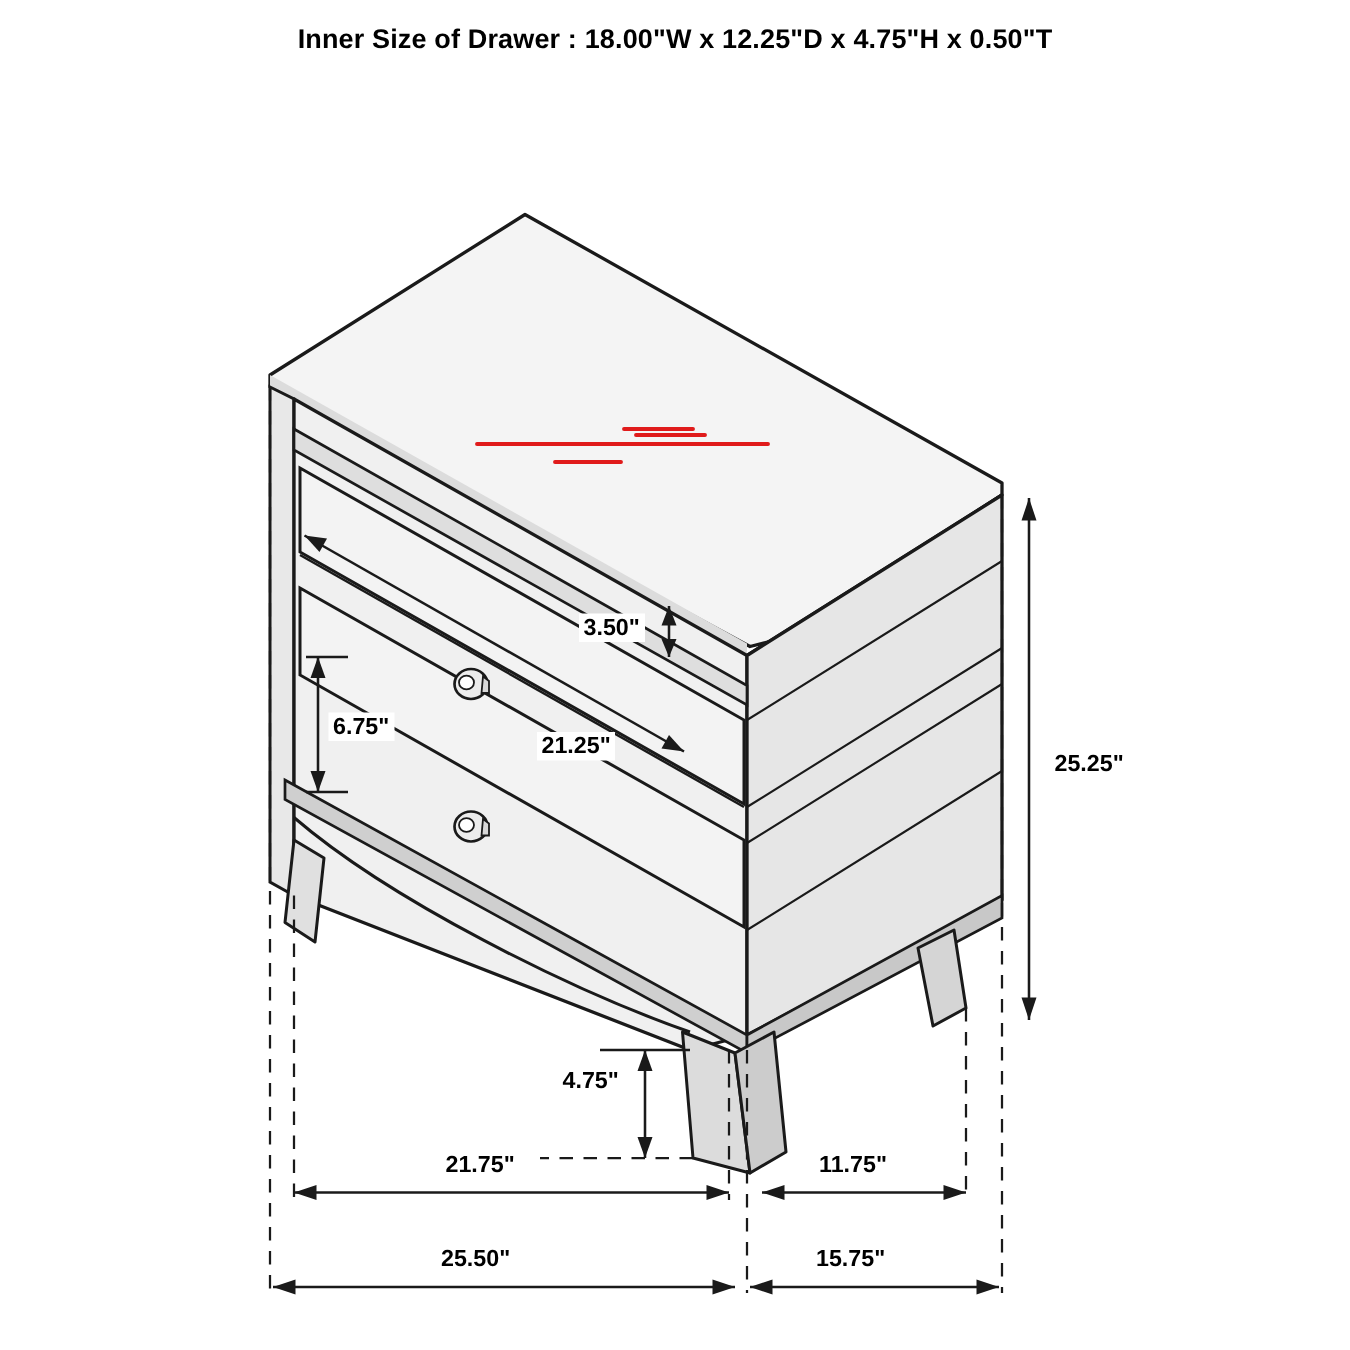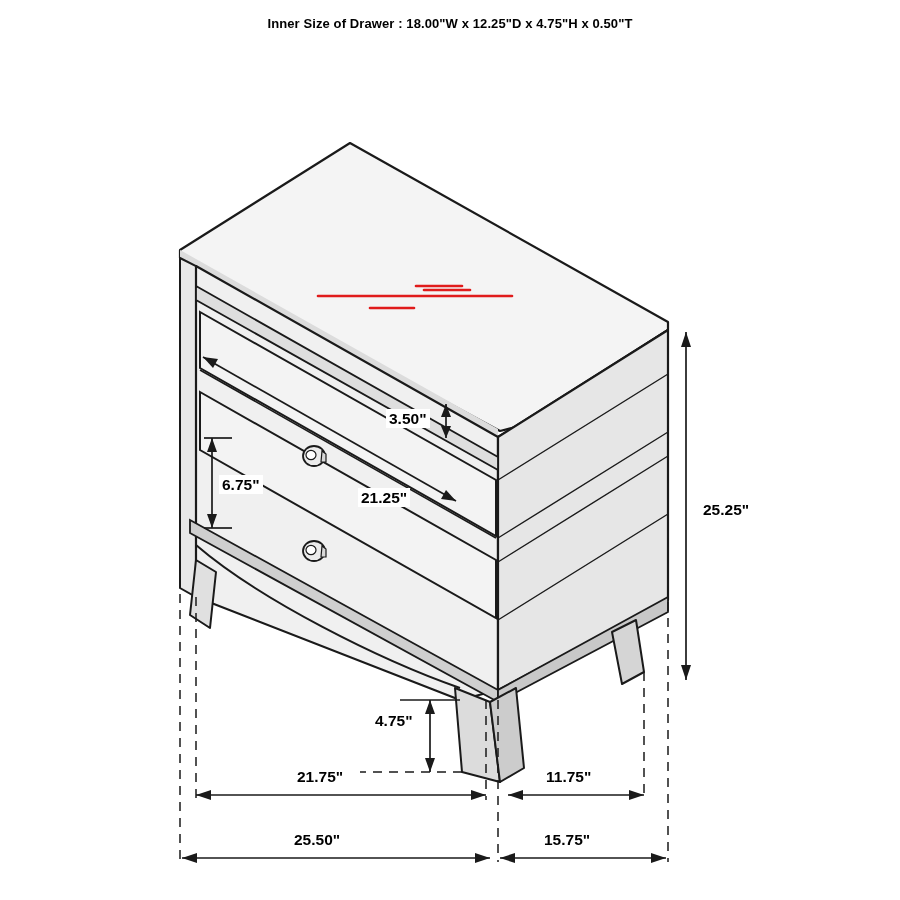--- a/index.html
+++ b/index.html
@@ -19,21 +19,21 @@
     position: relative;
     width: 900px;
     height: 900px;
   }
   #title {
     position: absolute;
     top: 16px;
     left: 0;
     width: 900px;
     text-align: center;
-    font-size: 13px;
+    font-size: 18px;
     font-weight: bold;
     letter-spacing: 0.1px;
     color: #000;
   }
   svg.diagram {
     position: absolute;
     top: 0;
     left: 0;
     width: 900px;
     height: 900px;

